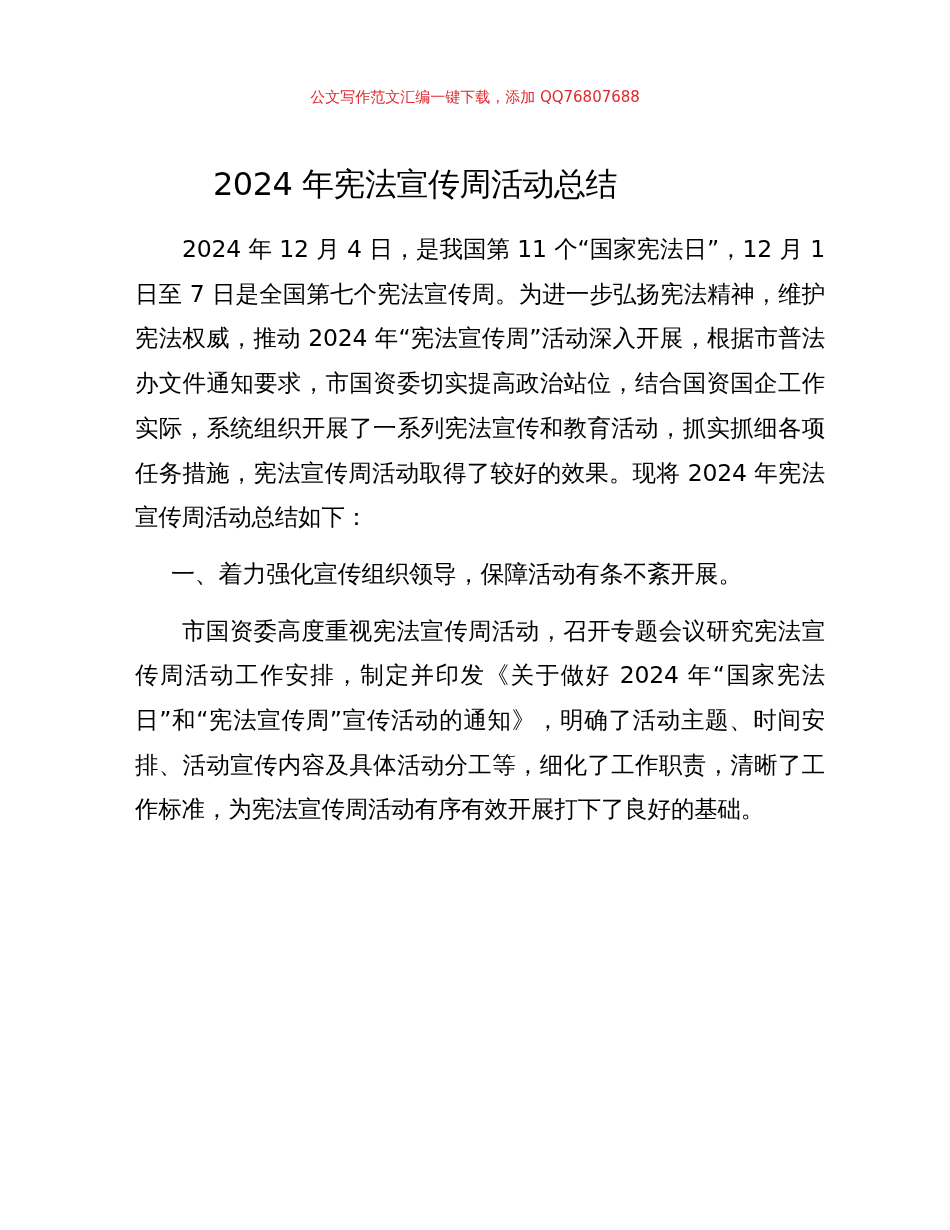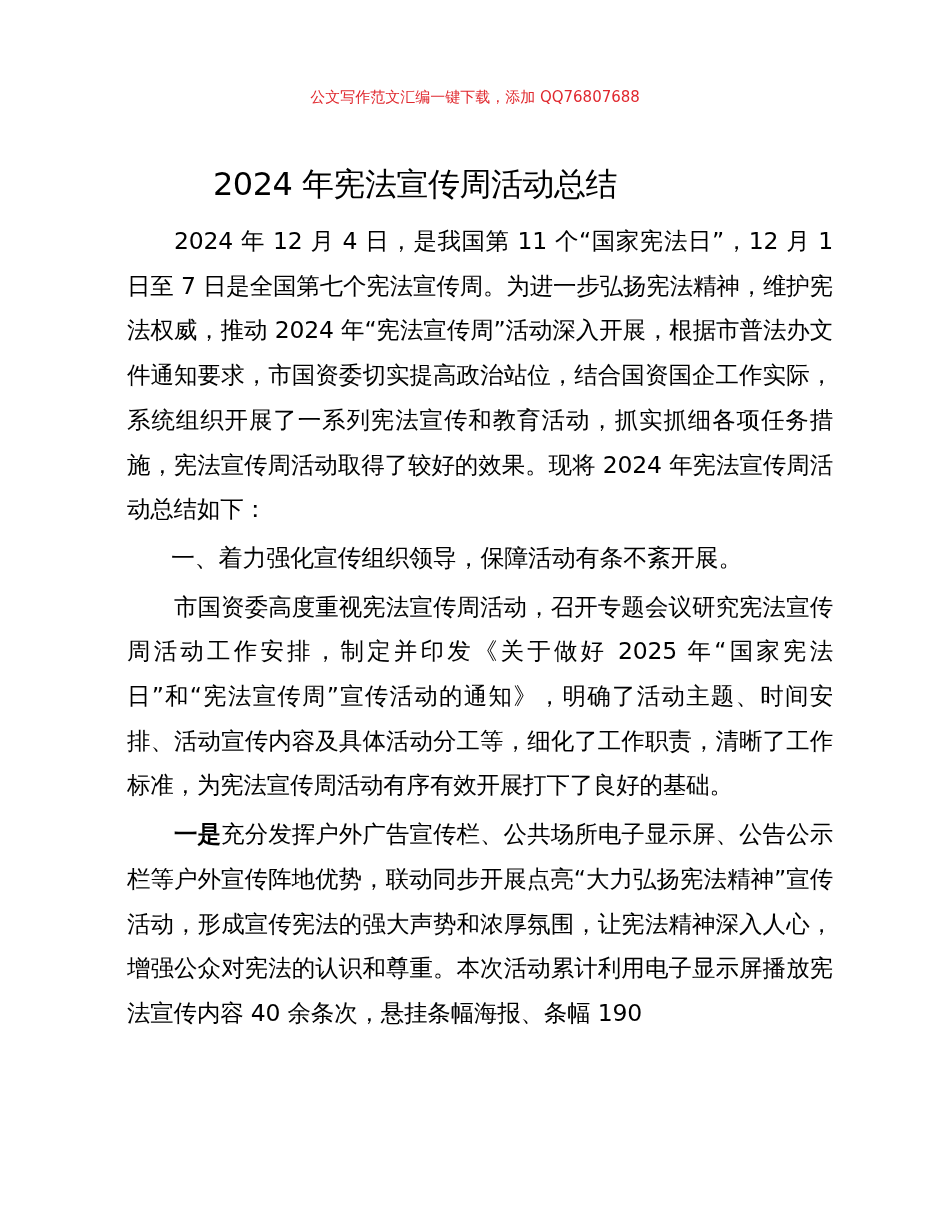--- a/index.html
+++ b/index.html
@@ -37,21 +37,21 @@
       font-weight: normal;
       letter-spacing: -0.5px;
     }
     .body {
       position: absolute;
       left: 123px;
       top: 215px;
       width: 714px;
     }
     .para {
-      margin: 4px;
+      margin: 12px;
       font-size: 23.5px;
       line-height: 44.7px;
       text-indent: 2em;
       text-align: justify;
       text-align-last: left;
       font-family: "DejaVu Sans", "Liberation Sans", sans-serif;
       letter-spacing: -0.2px;
     }
     .heading {
       margin: 0;
@@ -68,15 +68,14 @@
 </head>
 <body>
 
 <div class="watermark">公文写作范文汇编一键下载，添加 QQ76807688</div>
 
 <div class="title">2024 年宪法宣传周活动总结</div>
 
 <div class="body">
   <p class="para">2024 年 12 月 4 日，是我国第 11 个“国家宪法日”，12 月 1 日至 7 日是全国第七个宪法宣传周。为进一步弘扬宪法精神，维护宪法权威，推动 2024 年“宪法宣传周”活动深入开展，根据市普法办文件通知要求，市国资委切实提高政治站位，结合国资国企工作实际，系统组织开展了一系列宪法宣传和教育活动，抓实抓细各项任务措施，宪法宣传周活动取得了较好的效果。现将 2024 年宪法宣传周活动总结如下：</p>
   <p class="heading">一、着力强化宣传组织领导，保障活动有条不紊开展。</p>
-  <p class="para">市国资委高度重视宪法宣传周活动，召开专题会议研究宪法宣传周活动工作安排，制定并印发《关于做好 2025 年“国家宪法日”和“宪法宣传周”宣传活动的通知》，明确了活动主题、时间安排、活动宣传内容及具体活动分工等，细化了工作职责，清晰了工作标准，为宪法宣传周活动有序有效开展打下了良好的基础。</p>
-  <p class="para"><span class="lead">一是</span><span>充分发挥户外广告宣传栏、公共场所电子显示屏、公告公示栏等户外宣传阵地优势，联动同步开展点亮“大力弘扬宪法精神”宣传活动，形成宣传宪法的强大声势和浓厚氛围，让宪法精神深入人心，增强公众对宪法的认识和尊重。本次活动累计利用电子显示屏播放宪法宣传内容 40 余条次，悬挂条幅海报、条幅 190</span></p>
+  <p class="para">市国资委高度重视宪法宣传周活动，召开专题会议研究宪法宣传周活动工作安排，制定并印发《关于做好 2024 年“国家宪法日”和“宪法宣传周”宣传活动的通知》，明确了活动主题、时间安排、活动宣传内容及具体活动分工等，细化了工作职责，清晰了工作标准，为宪法宣传周活动有序有效开展打下了良好的基础。</p>
 </div>
 
 </body></html>

